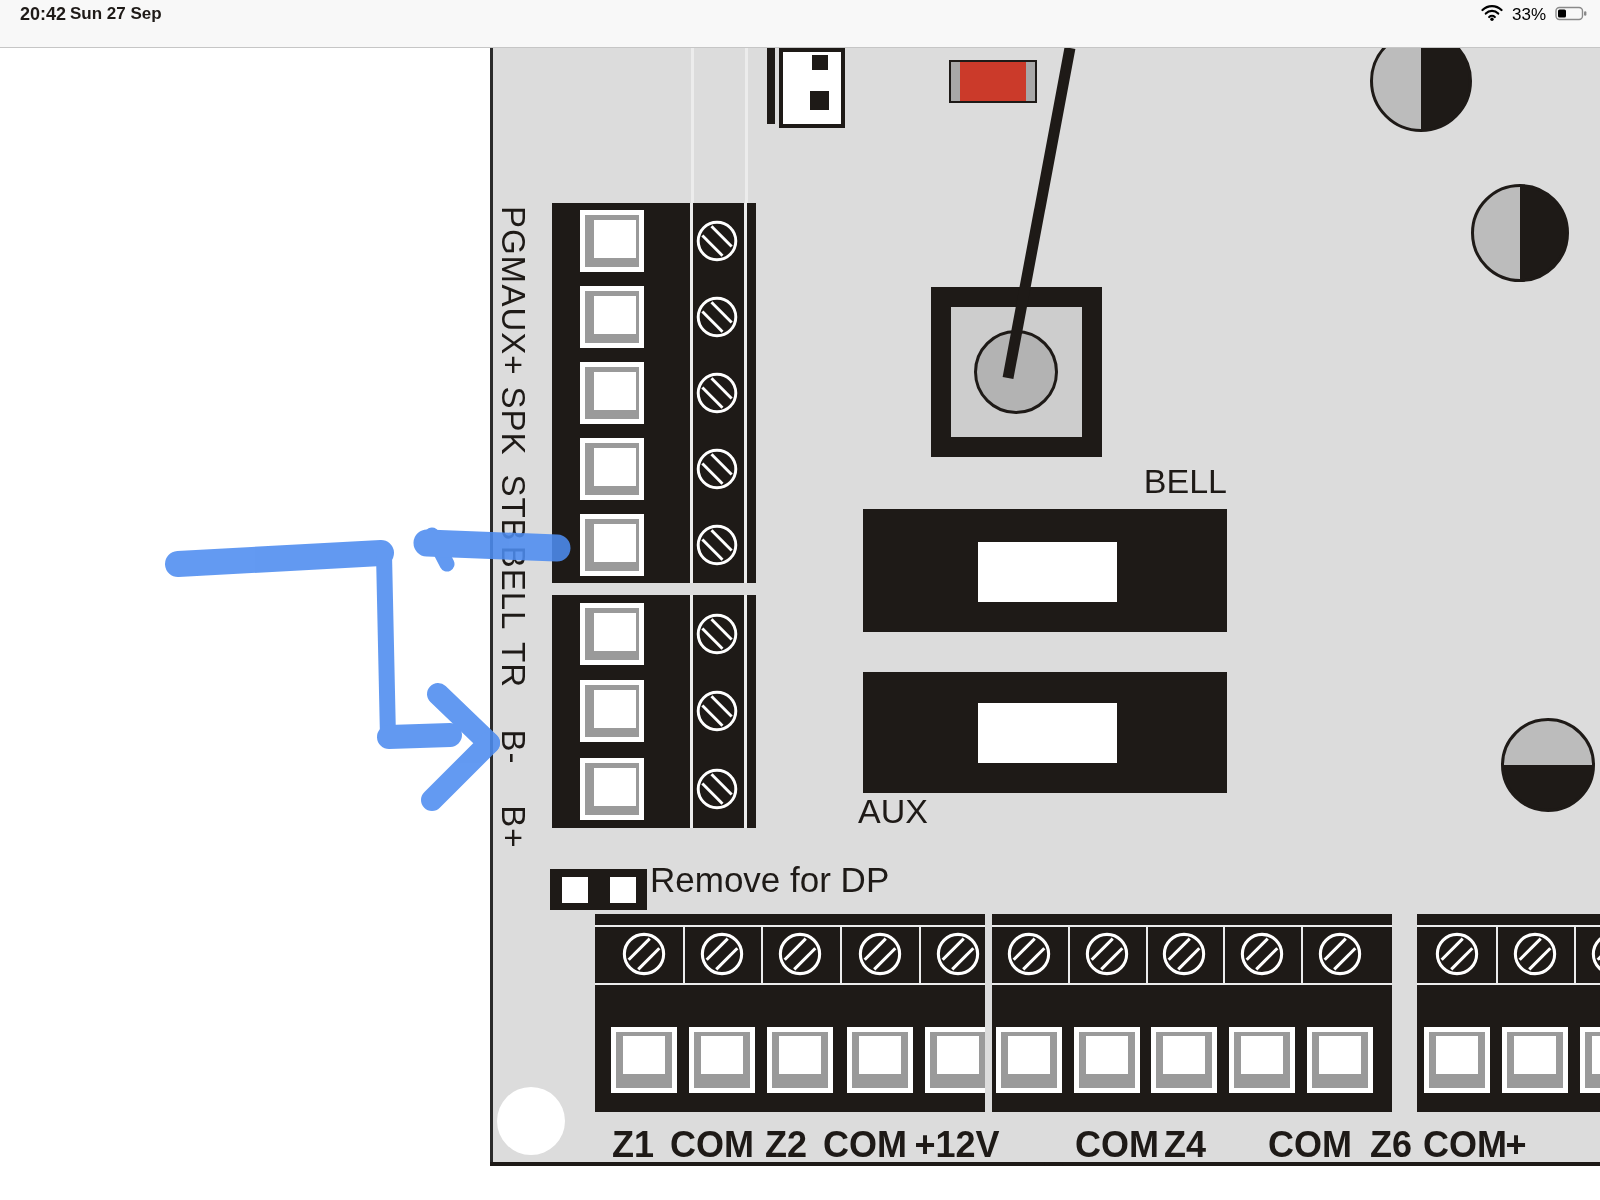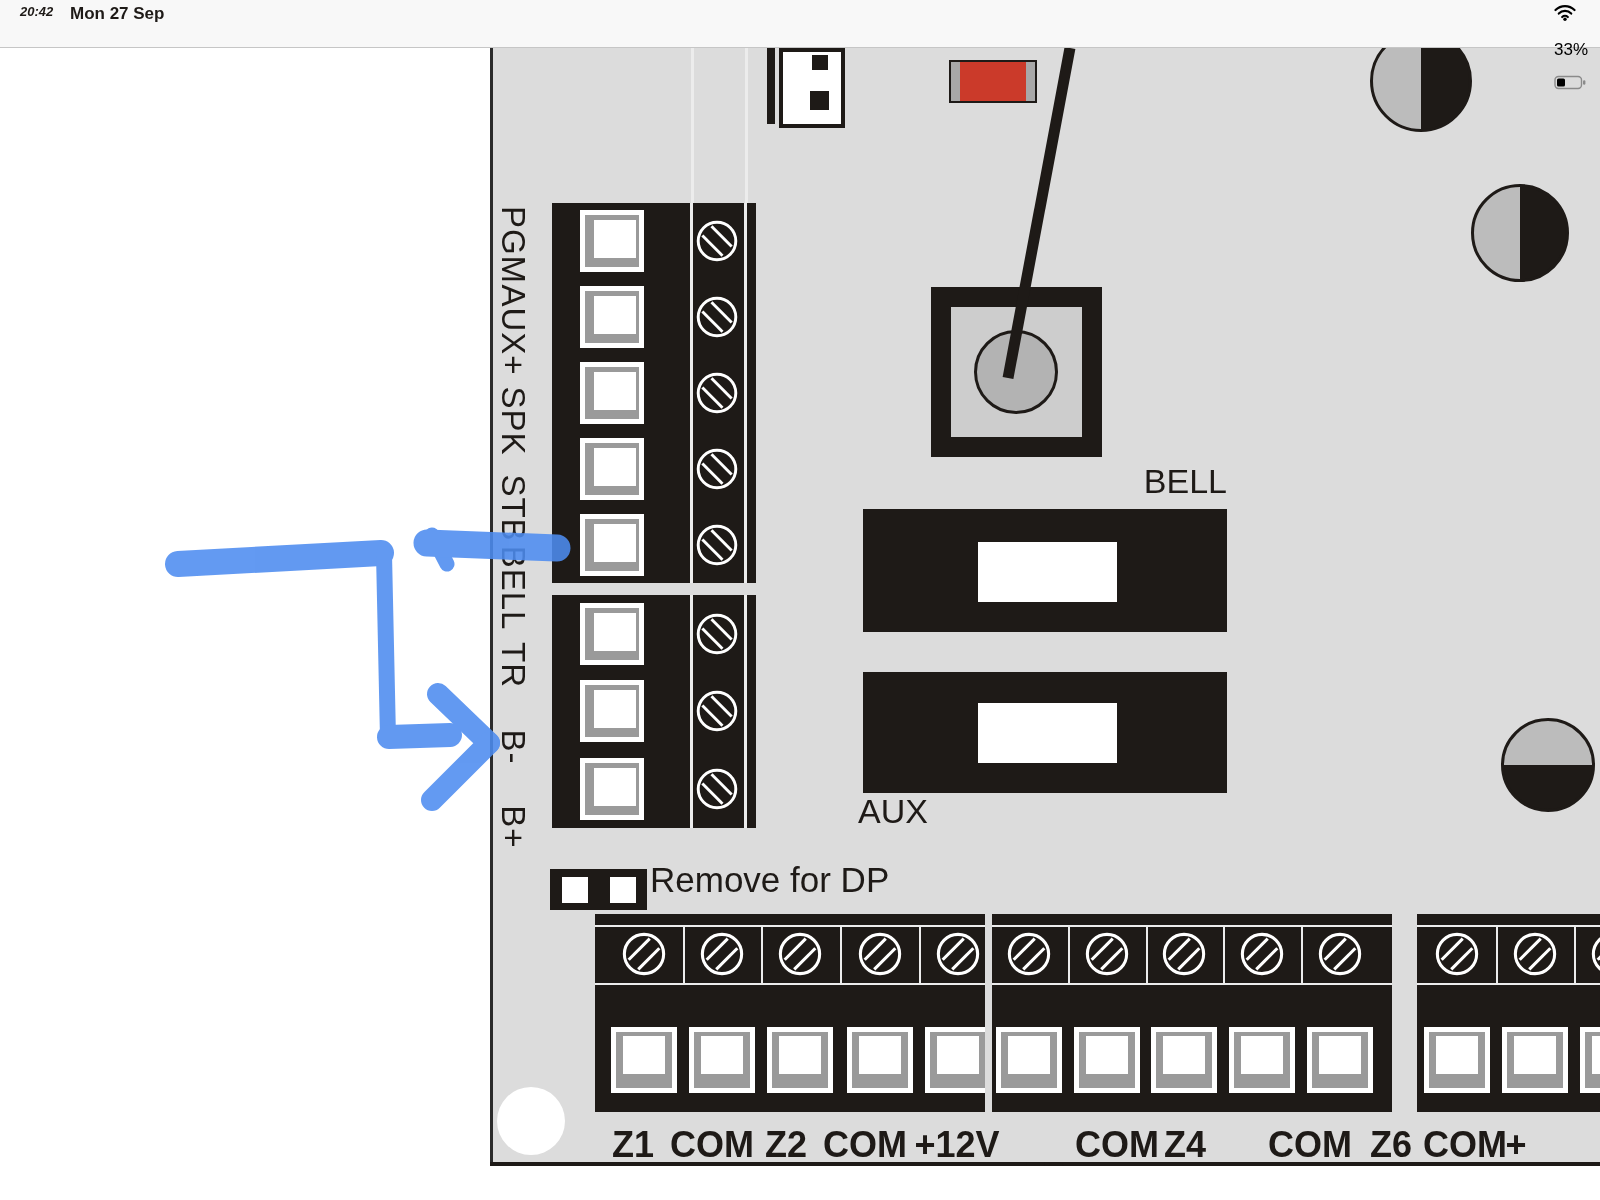--- a/index.html
+++ b/index.html
@@ -1,23 +1,23 @@
 <!DOCTYPE html>
 <html><head>
 <meta charset="utf-8">
 <style>
   html,body{margin:0;padding:0;background:#fff;}
   #screen{position:relative;width:1600px;height:1200px;background:#ffffff;overflow:hidden;
           font-family:"Liberation Sans","DejaVu Sans",sans-serif;color:#000;}
   
   .topbar{position:absolute;left:0;top:0;width:1600px;height:48px;background:#f8f8f8;
           border-bottom:1px solid #c6c6c6;box-sizing:border-box;z-index:60;}
-  .time{position:absolute;left:20px;top:4px;font-size:13px;font-weight:700;font-style:italic;}
+  .time{position:absolute;left:20px;top:4px;font-size:18px;font-weight:700;}
   .date{position:absolute;left:70px;top:4px;font-size:17px;font-weight:700;}
-  .statusright{position:absolute;right:12px;top:4px;display:flex;align-items:flex-start;gap:15px;flex-direction:column;}
+  .statusright{position:absolute;right:12px;top:4px;display:flex;align-items:flex-end;gap:9px;}
   .battpct{font-size:17px;font-weight:400;}
   .urlrow{position:absolute;left:0;top:23px;width:100%;height:25px;display:flex;
           align-items:center;justify-content:center;gap:6px;font-size:16px;color:#1c1c1e;}
   
   .diagram{position:absolute;left:490px;top:48px;width:1110px;height:1118px;background:#dcdcdc;
            overflow:hidden;z-index:5;}
   .abs{position:absolute;}
   .blk{background:#1e1a17;}
   .lbl{position:absolute;color:#1e1a17;white-space:nowrap;}
   .sidelbl{font-size:33px;transform:translate(-50%,-50%) rotate(90deg);letter-spacing:1px;}
@@ -25,21 +25,21 @@
   
   .annsvg{position:absolute;left:0;top:48px;z-index:50;pointer-events:none;}
 </style>
 </head>
 <body>
 
 <div id="screen">
 
   <div class="topbar">
     <div class="time lbl" style="position:absolute;">20:42</div>
-    <div class="date lbl" style="position:absolute;">Mon 27 Sep</div>
+    <div class="date lbl" style="position:absolute;">Sun 27 Sep</div>
     <div class="statusright">
       <span>
         <svg width="22" height="17" viewBox="0 0 22 17">
           <path d="M1.5 6 A 13.5 13.5 0 0 1 20.5 6" fill="none" stroke="#000" stroke-width="2.2" stroke-linecap="round"></path>
           <path d="M4.8 9.6 A 8.6 8.6 0 0 1 17.2 9.6" fill="none" stroke="#000" stroke-width="2.2" stroke-linecap="round"></path>
           <path d="M8.2 13 A 4.1 4.1 0 0 1 13.8 13" fill="none" stroke="#000" stroke-width="2.2" stroke-linecap="round"></path>
           <circle cx="11" cy="15.3" r="1.7" fill="#000"></circle>
         </svg>
       </span>
       <span class="battpct">33%</span>

